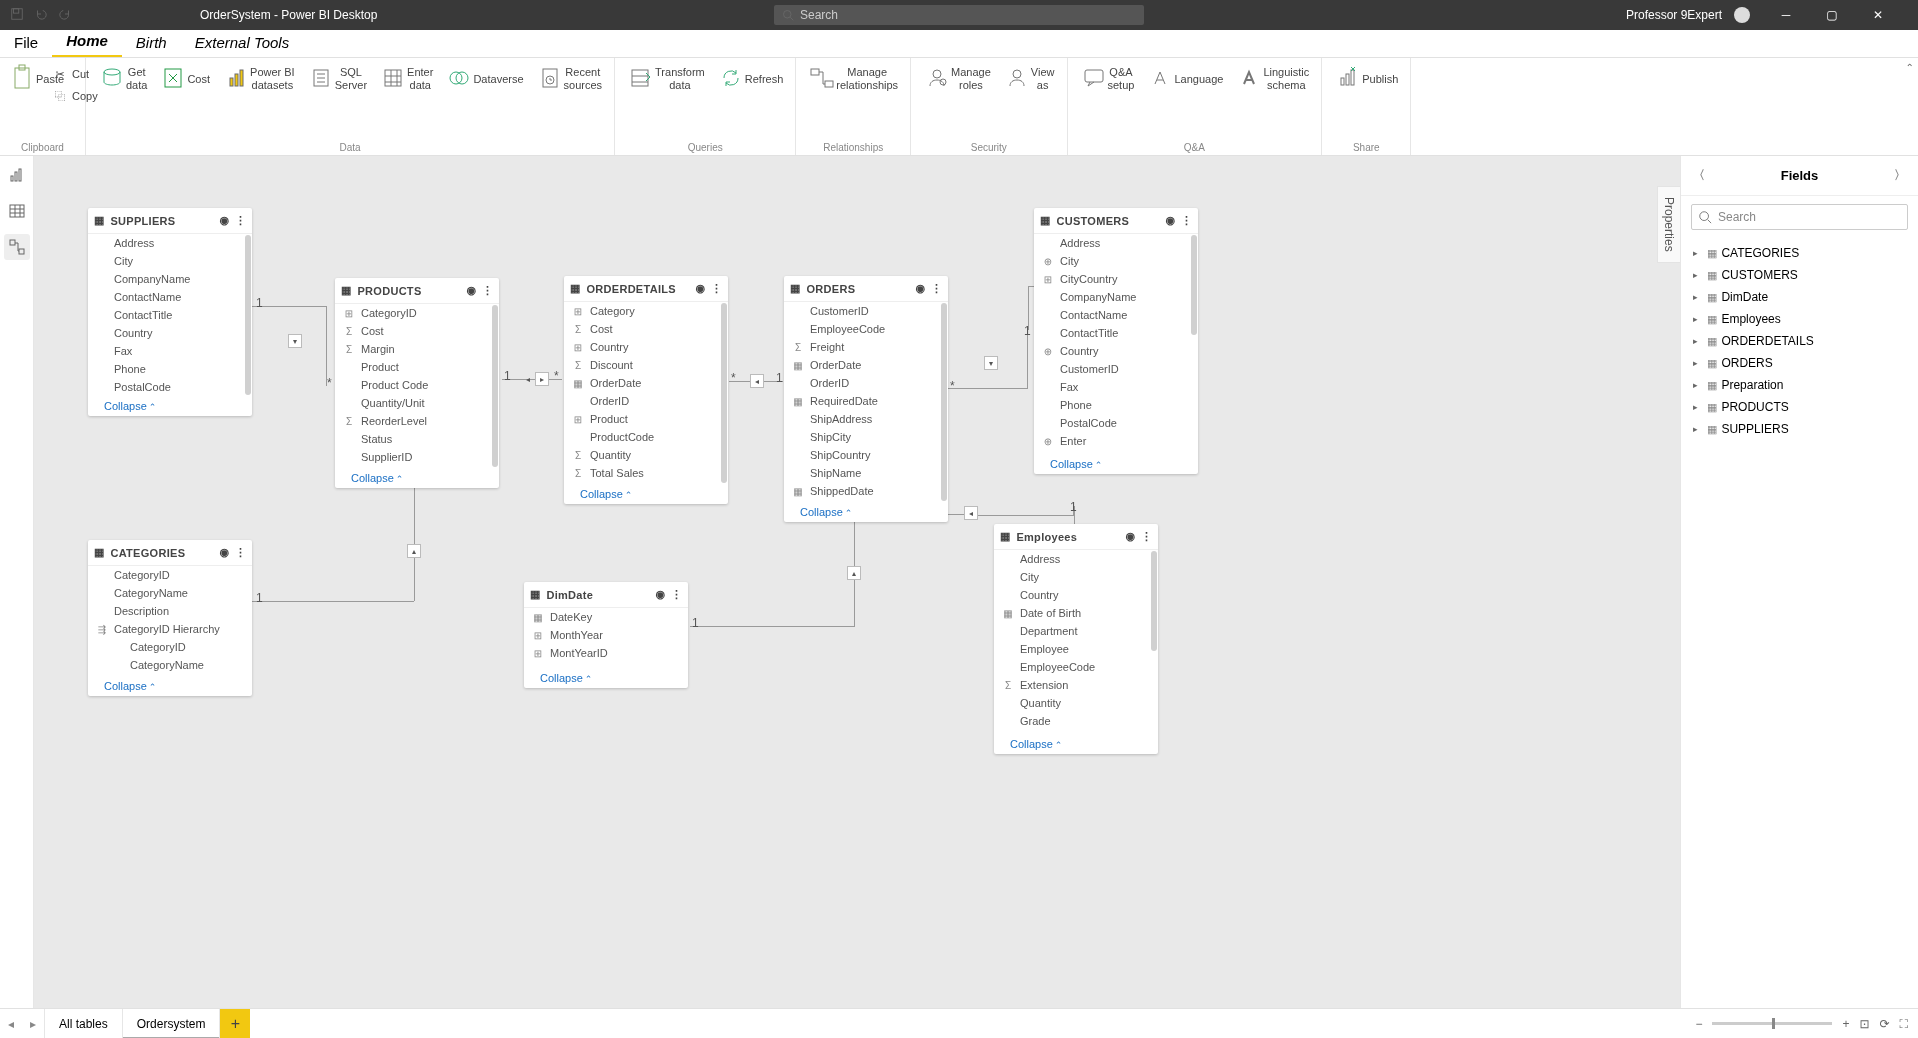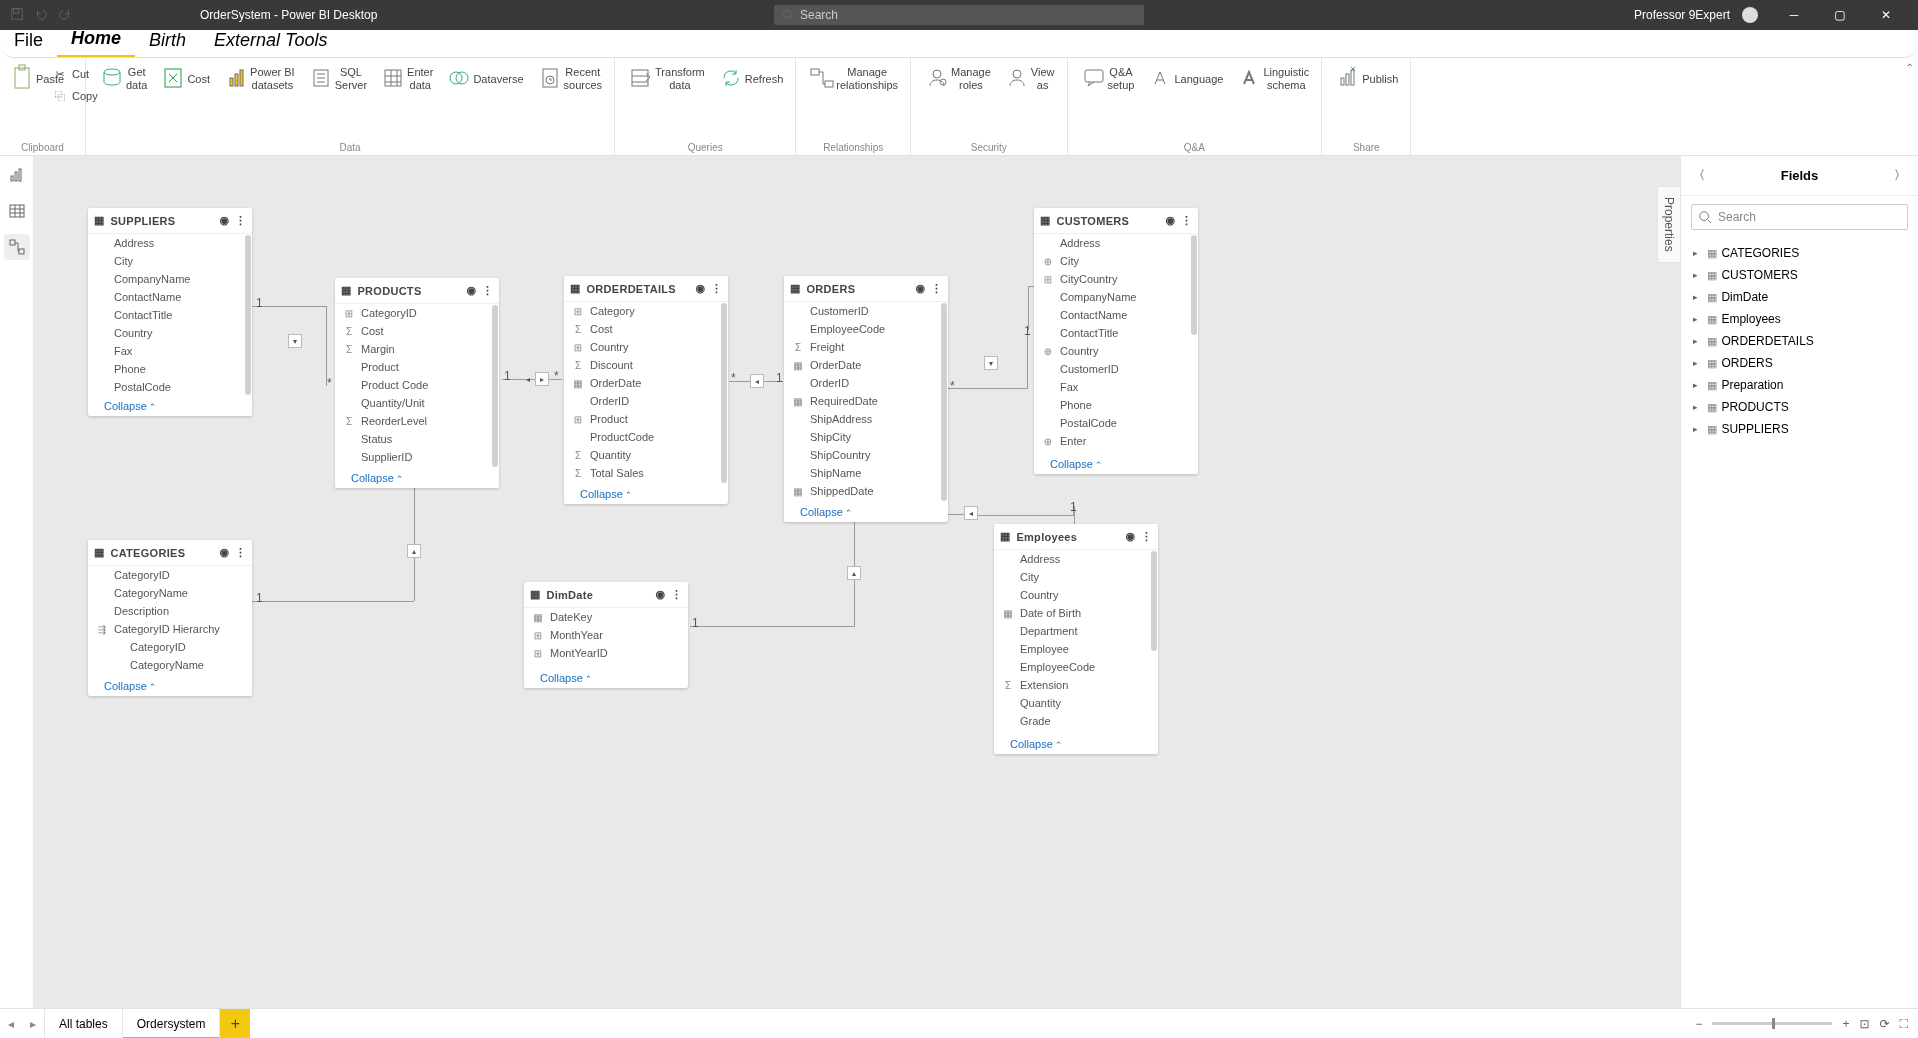--- a/index.html
+++ b/index.html
@@ -5,26 +5,26 @@
 * { margin: 0; padding: 0; box-sizing: border-box; font-family: "Segoe UI", sans-serif; }
 body { background: #fff; overflow: hidden; width: 1918px; height: 1038px; }
 
 
 .title-bar { height: 30px; background: #393939; color: #fff; display: flex; align-items: center; font-size: 12px; }
 .title-bar .qa { display: flex; gap: 10px; padding: 0 10px; }
 .title-bar .qa span { opacity: .9; cursor: default; }
 .title-bar .title { position:absolute; left:200px; width:300px; text-align:left; }
 .title-bar .search { position:absolute; left:50%; transform:translateX(-50%); width:370px; height:20px; background:#555; border-radius:2px; display:flex; align-items:center; padding:0 8px; color:#ccc; }
 .title-bar .search svg { width:12px;height:12px;margin-right:6px; }
-.title-bar .right { position:absolute; right:8px; display:flex; align-items:center; gap:6px; padding-right:4px;}
+.title-bar .right { position:absolute; right:16px; display:flex; align-items:center; gap:6px; padding-right:4px;}
 .title-bar .right .winbtn { width:40px; height:30px; display:flex; align-items:center; justify-content:center; }
 .title-bar .avatar { width:16px;height:16px;border-radius:50%;background:#ddd;margin-left:6px;margin-right:10px;}
 
 
-.menu-bar { height: 28px; border-bottom:1px solid #e1e1e1; display:flex; align-items:flex-end; font-size:18px;border-radius:14px; }
+.menu-bar { height: 28px; border-bottom:1px solid #e1e1e1; display:flex; align-items:flex-end; font-size:15px; }
 .menu-bar .file { padding:6px 14px; cursor:default; }
 .menu-bar .tab { padding:6px 14px; cursor:default;font-style:italic; }
 .menu-bar .tab.active { border-bottom:2px solid #f2c811; font-weight:600; }
 
 
 .ribbon { height:98px; border-bottom:1px solid #e1e1e1; display:flex; font-size:11px; color:#444; position:relative;}
 .ribbon-group { border-right:1px solid #e6e6e6; padding:2px 6px 0 6px; position:relative; display:flex; flex-direction:column;}
 .ribbon-group .items { display:flex; align-items:flex-start; gap:0; flex:1;}
 .ribbon-group .label { text-align:center; font-size:10px; color:#888; padding-bottom:2px;}
 .rbtn { display:flex; align-items:center; justify-content:flex-start; padding:4px 6px 2px 6px; min-width:42px; text-align:center; line-height:1.15; cursor:default;}

